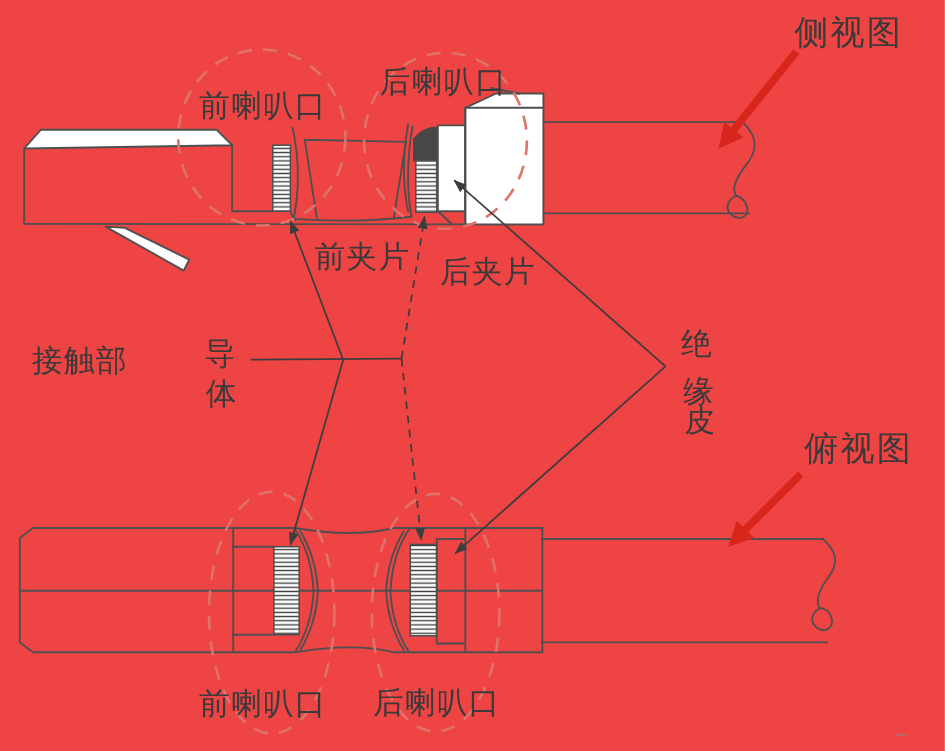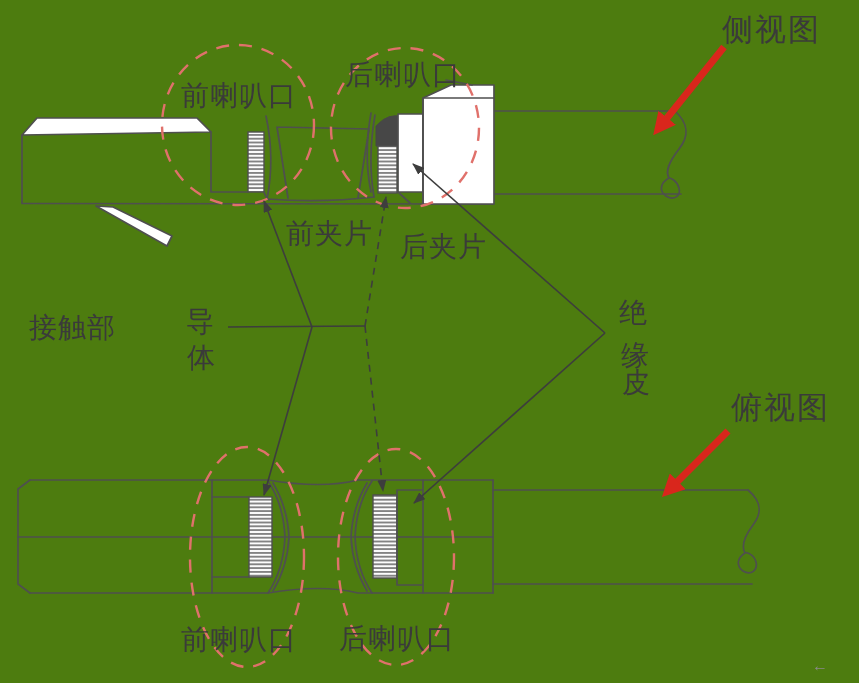--- a/index.html
+++ b/index.html
@@ -1,16 +1,16 @@
 <!DOCTYPE html>
 <html><head>
 <meta charset="utf-8">
 <style>
   html,body{margin:0;padding:0;background:#ffffff;}
-  #canvas{position:relative;width:859px;height:683px;background:#4d7c0f;overflow:hidden;
+  #canvas{position:relative;width:859px;height:683px;background:#ef4444;overflow:hidden;
           font-family:"Liberation Sans","DejaVu Sans",sans-serif;}
   svg{position:absolute;left:0;top:0;}
   .ln{stroke:#4f4f4f;stroke-width:1.7;fill:none;stroke-linecap:round;stroke-linejoin:round;}
   .fw{stroke:#4f4f4f;stroke-width:1.7;fill:#ffffff;stroke-linejoin:round;}
   .hatch{stroke:#4f4f4f;stroke-width:1.4;fill:url(#hatchH);}
   .wedge{fill:#474747;stroke:#474747;stroke-width:1;}
   .leader{stroke:#3d3d3d;stroke-width:1.6;fill:none;}
   .leader-dash{stroke:#3d3d3d;stroke-width:1.6;fill:none;stroke-dasharray:7 6;}
   .red-ellipse{fill:none;stroke-width:2.4;stroke-dasharray:13 10;}
   .red-arrow{stroke-width:7;fill:none;}

